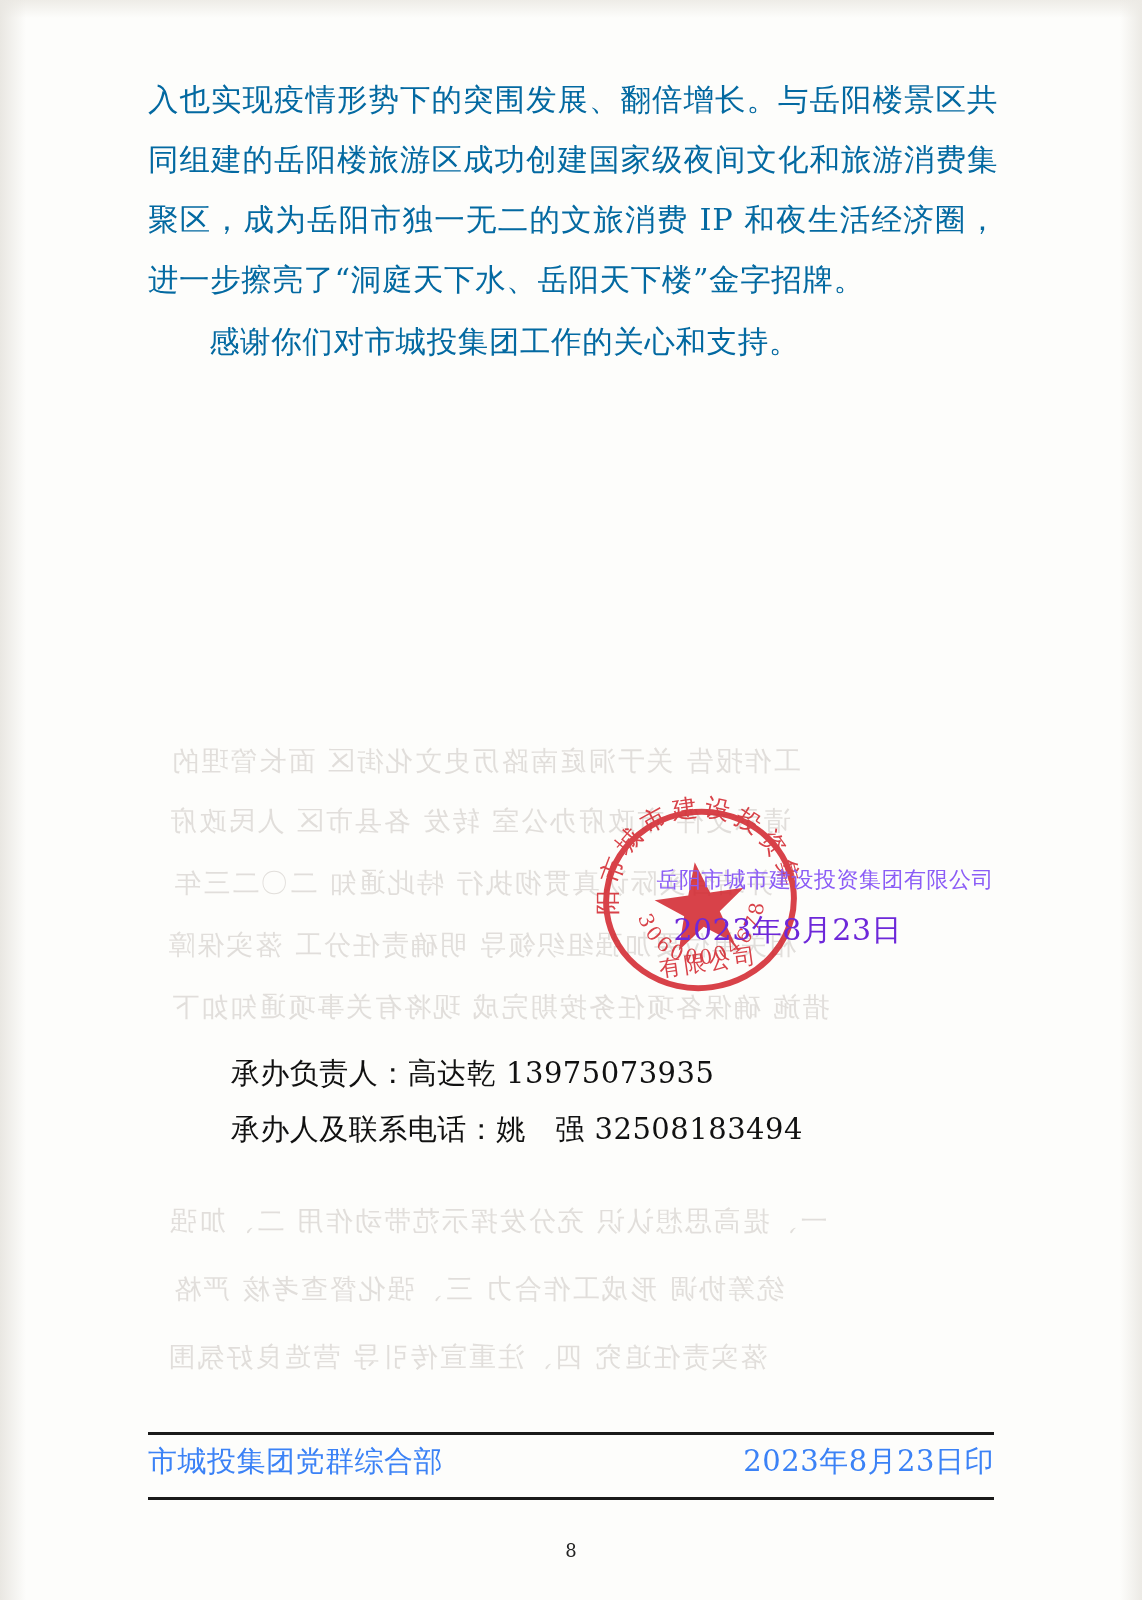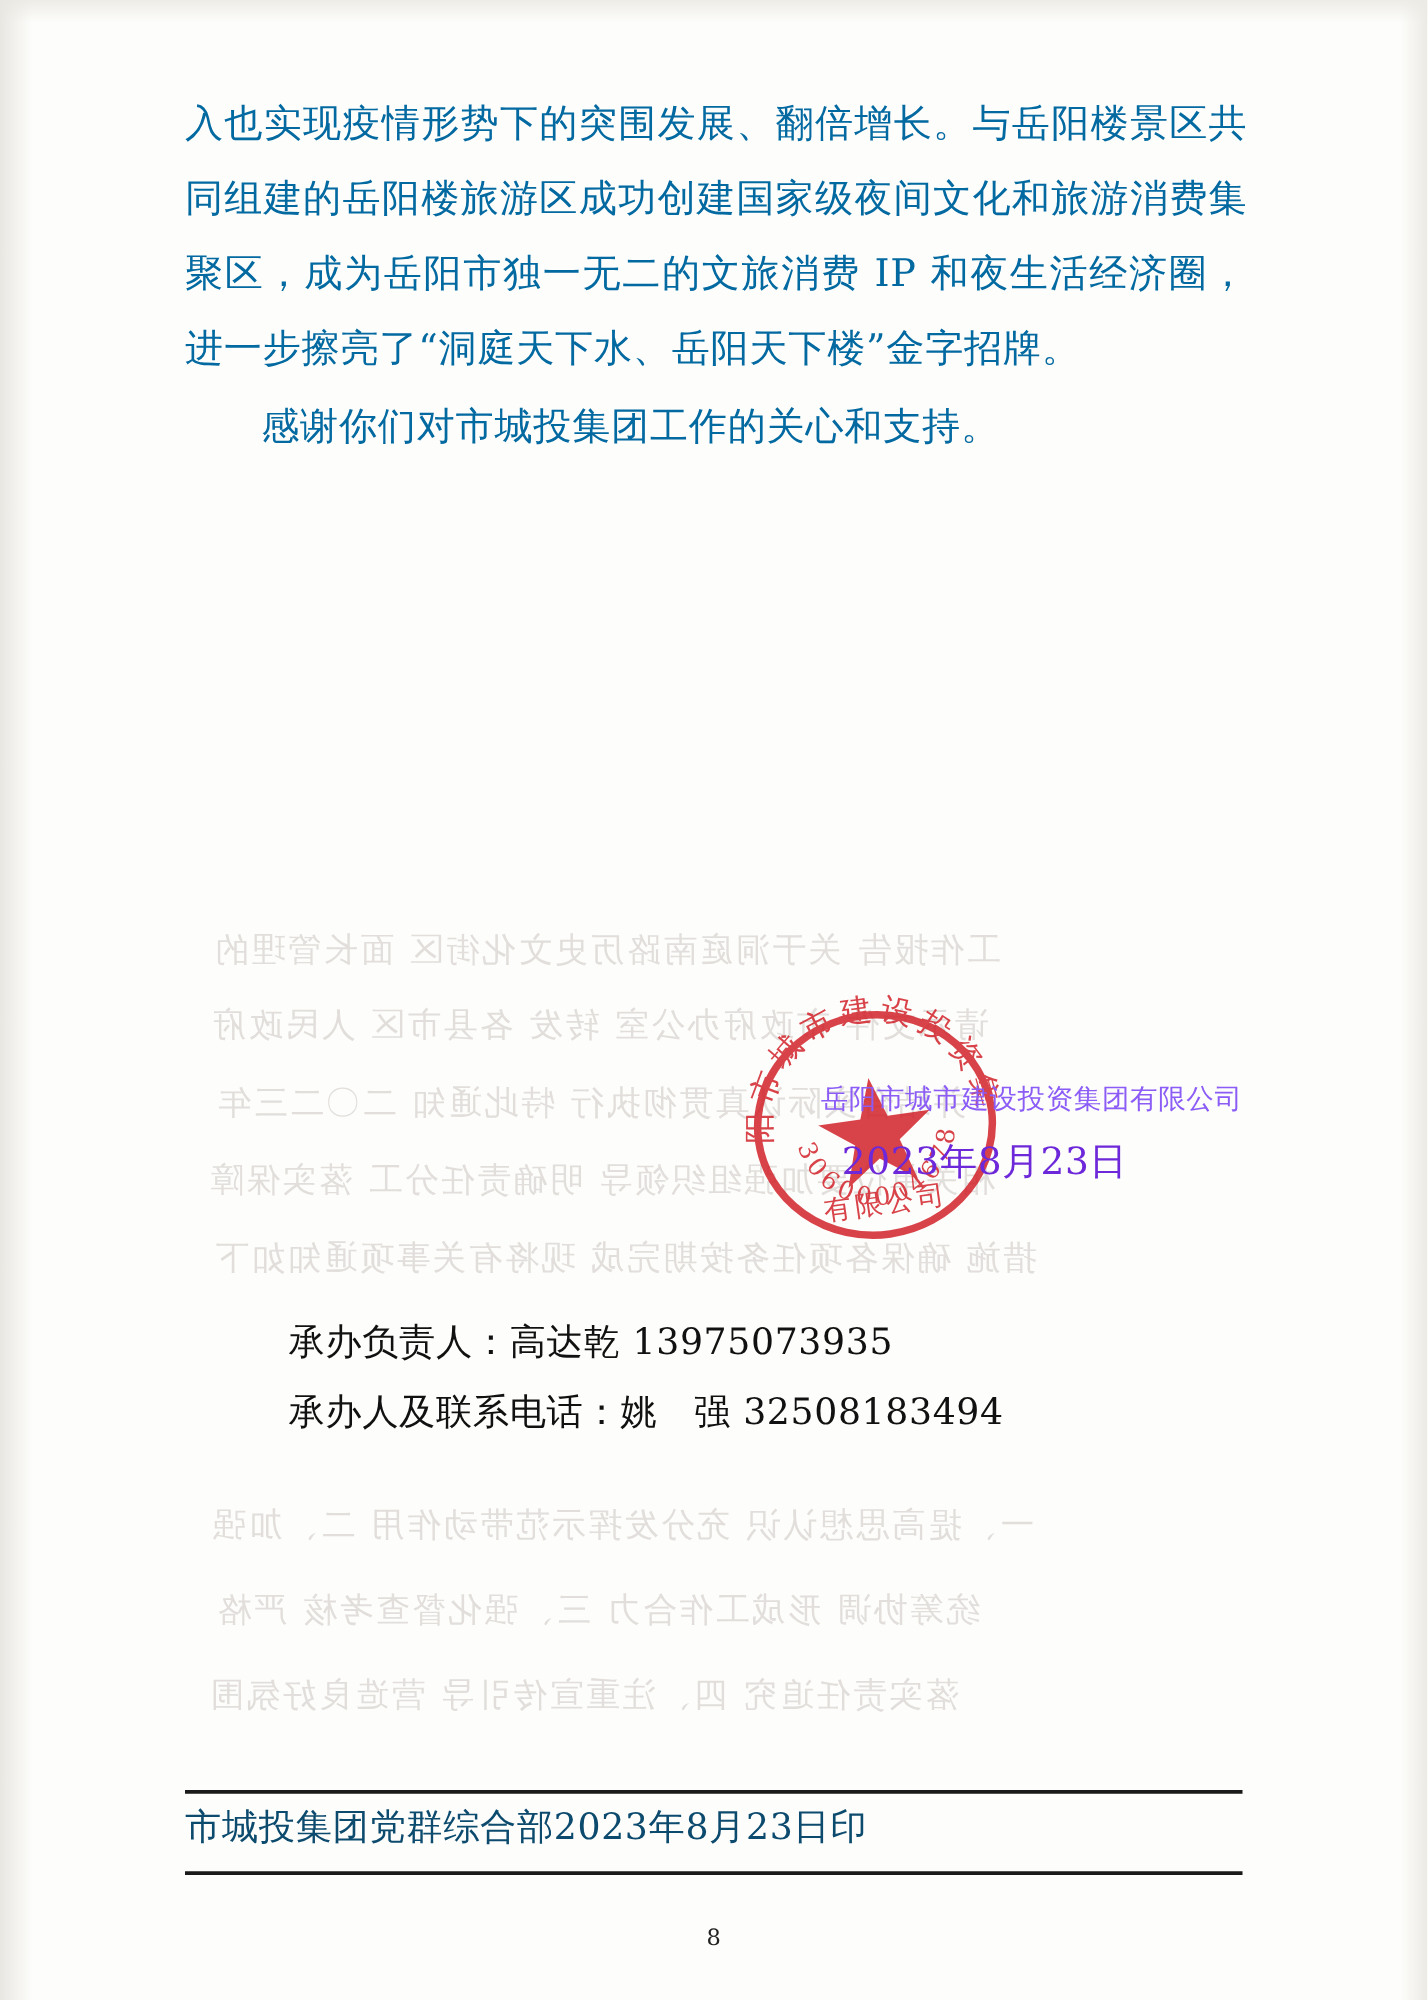--- a/index.html
+++ b/index.html
@@ -139,24 +139,25 @@
     top: 1432px;
     height: 3px;
     background: #1a1a1a;
   }
   .footer {
     position: absolute;
     left: 148px;
     right: 148px;
     top: 1442px;
     display: flex;
+    justify-content: space-between;
     align-items: center;
     font-size: 29px;
     letter-spacing: 0.5px;
-    color: #0c4a6e;
+    color: #3b82f6;
   }
   .footer-rule-bottom {
     position: absolute;
     left: 148px;
     right: 148px;
     top: 1497px;
     height: 3px;
     background: #1a1a1a;
   }
   .page-number {

